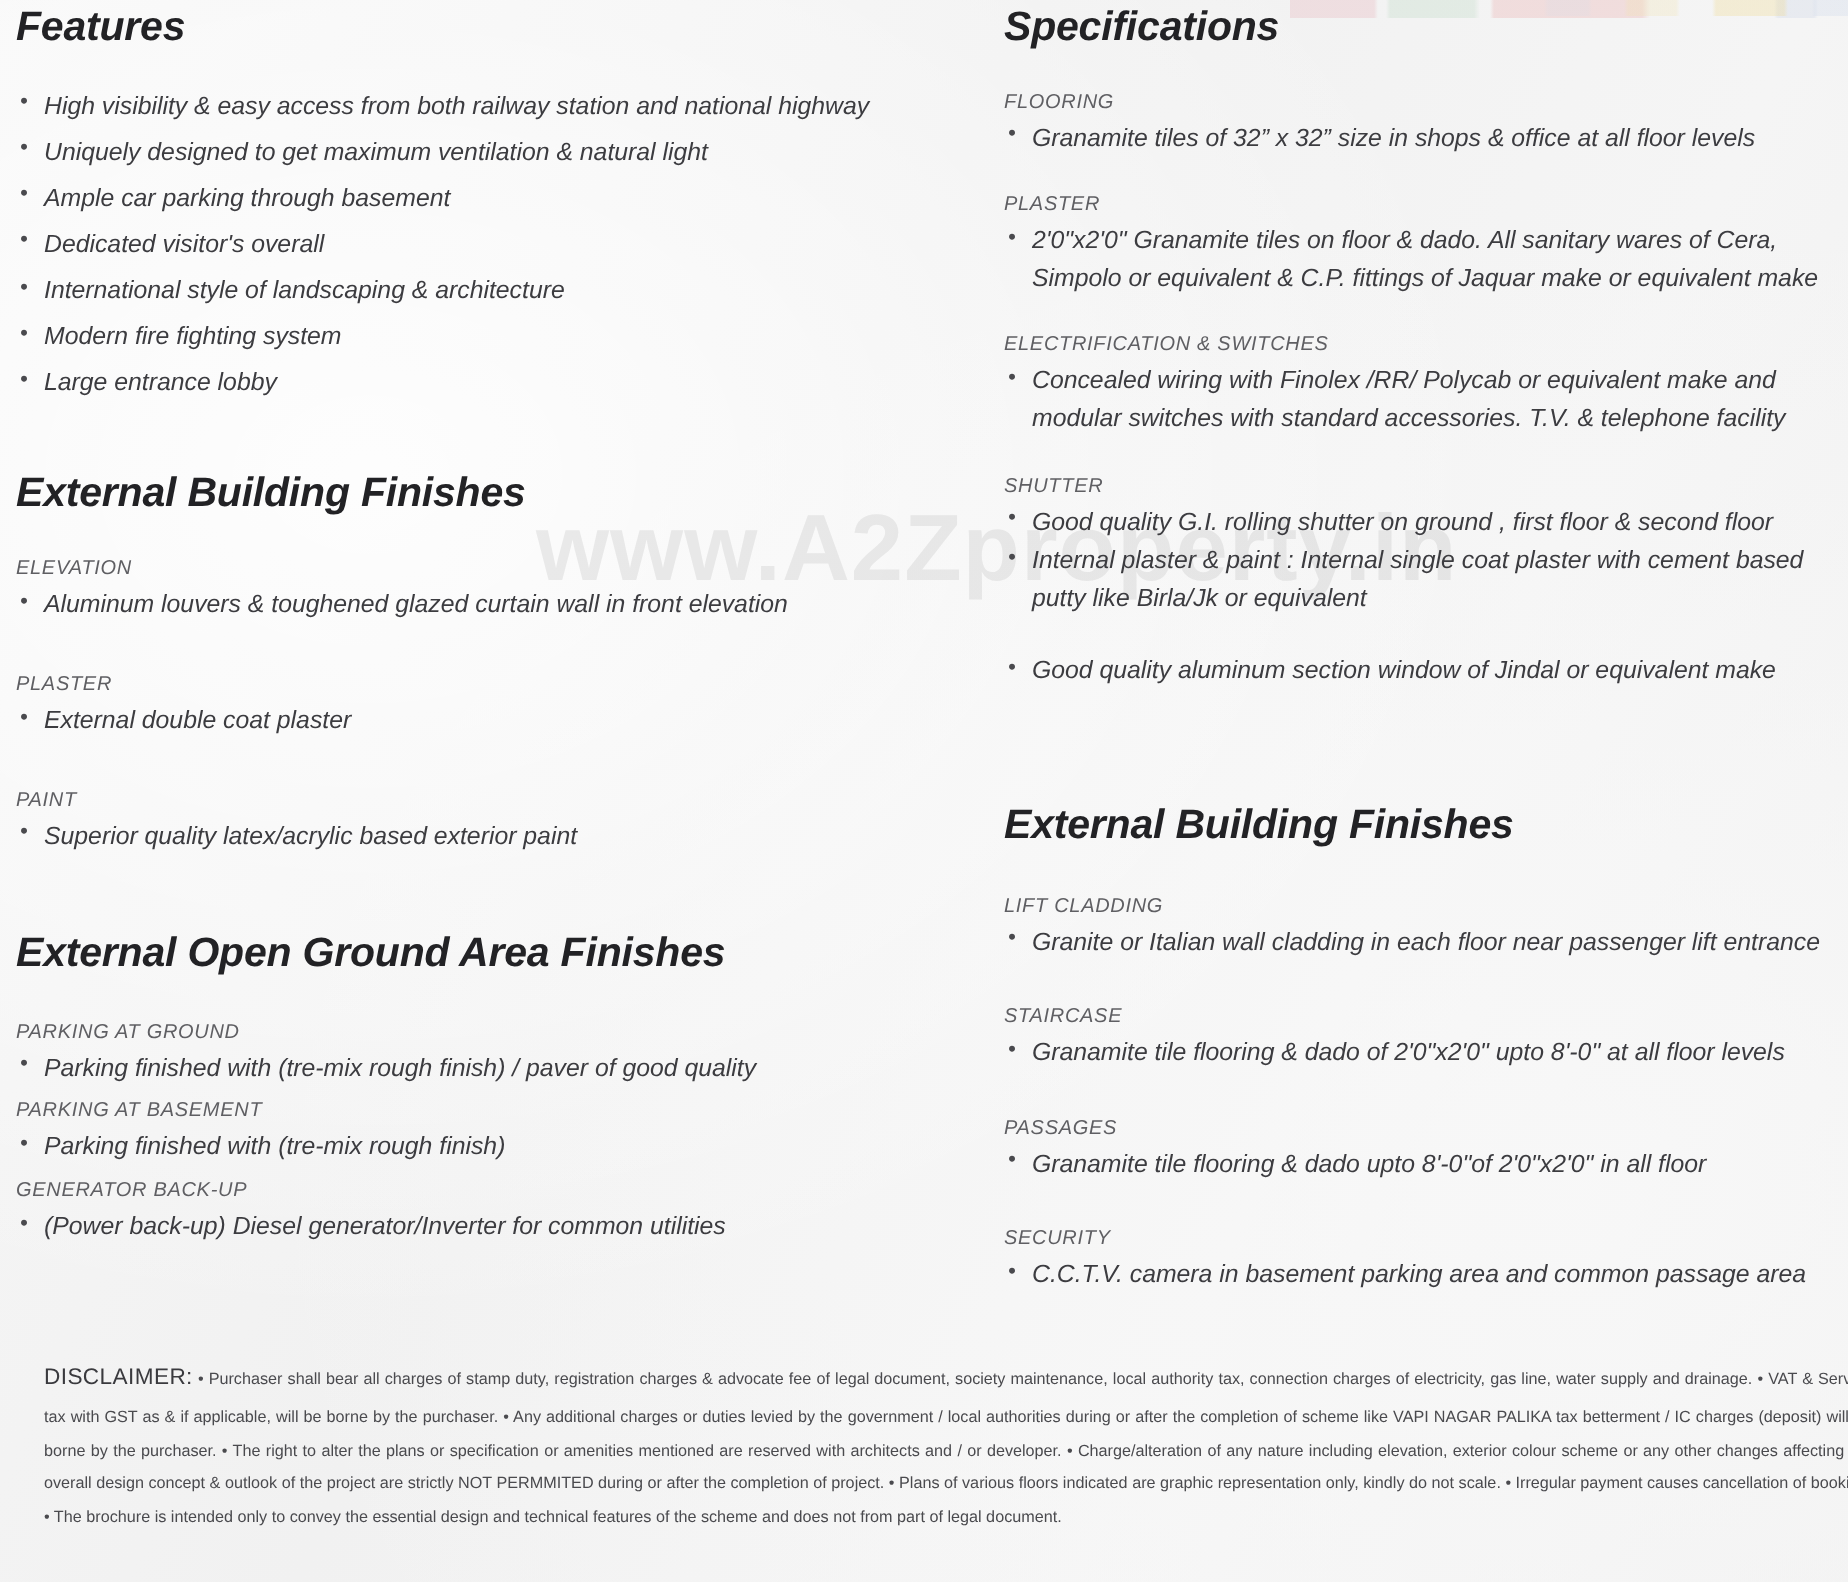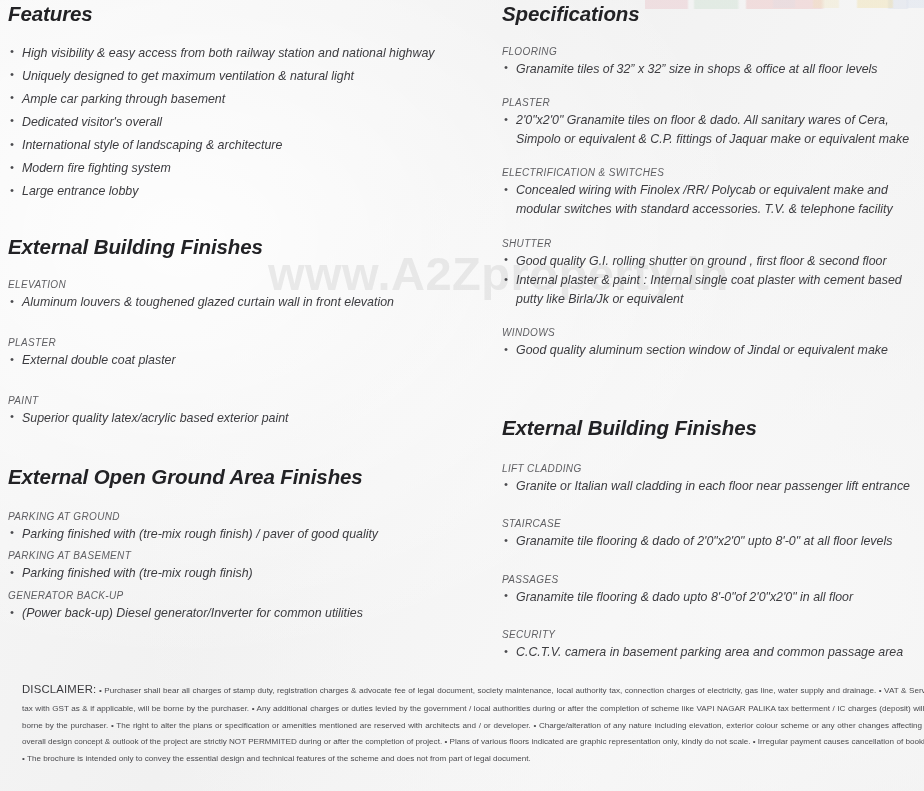--- a/index.html
+++ b/index.html
@@ -274,21 +274,20 @@
         </ul>
       </div>
       <div class="block">
         <div class="label">SHUTTER</div>
         <ul class="bullets">
           <li>Good quality G.I. rolling shutter on ground , first floor &amp; second floor</li>
           <li>Internal plaster &amp; paint : Internal single coat plaster with cement based putty like Birla/Jk or equivalent</li>
         </ul>
       </div>
       <div class="block">
-        <div class="label">WINDOWS</div>
         <ul class="bullets">
           <li>Good quality aluminum section window of Jindal or equivalent make</li>
         </ul>
       </div>
     </div>
 
     <h1 class="section-title" id="right-ebf-title">External Building Finishes</h1>
 
     <div id="right-ebf-blocks">
       <div class="block">

